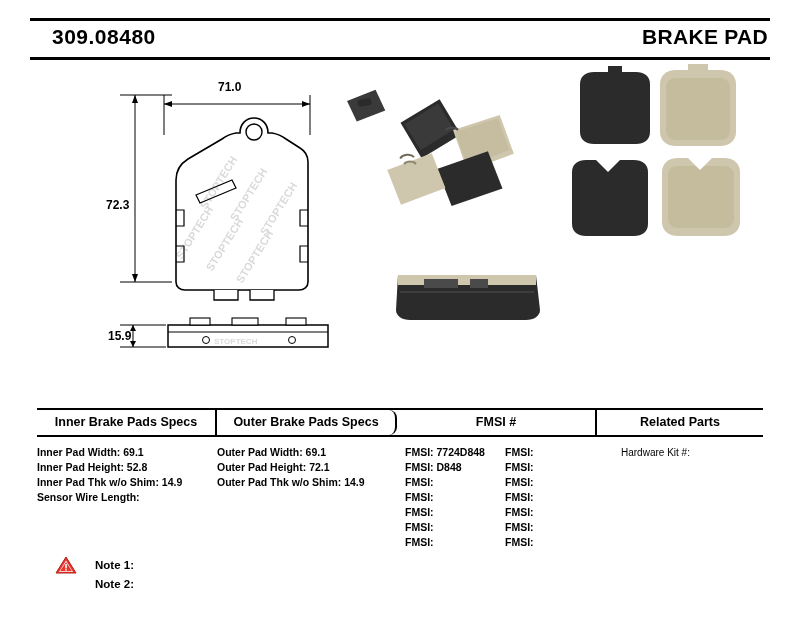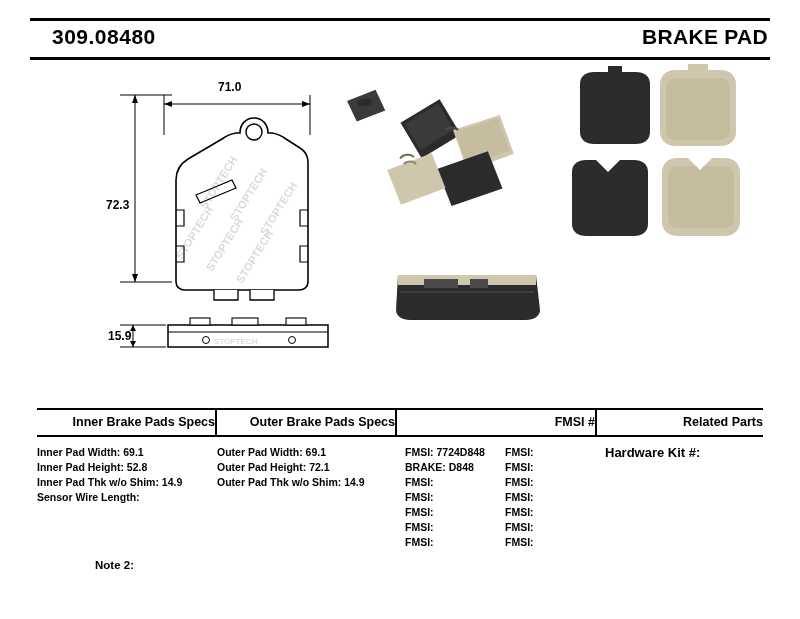--- a/index.html
+++ b/index.html
@@ -70,28 +70,28 @@
   }
   .specs-head {
     display: flex;
     border-top: 2px solid #000;
     border-bottom: 2px solid #000;
     height: 25px;
   }
   .specs-head > div {
     font-size: 12.5px;
     font-weight: bold;
-    text-align: right;
+    text-align: center;
     line-height: 25px;
     border-right: 2px solid #000;
     box-sizing: border-box;
   }
   .specs-head > div:last-child { border-right: none; }
   .col1 { width: 180px; }
-  .col2 { width: 180px; }
+  .col2 { width: 180px; border-radius: 8px; }
   .col3 { width: 200px; }
   .col4 { width: 166px; }
 
   .specs-body {
     display: flex;
     height: 120px;
   }
   .specs-body > div {
     box-sizing: border-box;
   }
@@ -120,24 +120,25 @@
     width: 100px;
   }
   .fmsi-line {
     font-size: 10.5px;
     font-weight: bold;
     line-height: 15px;
     padding-left: 8px;
     white-space: nowrap;
   }
   .related-line {
-    font-size: 13px;
-    font-weight: bold;
+    font-size: 10px;
+    font-weight: normal;
     line-height: 15px;
     white-space: nowrap;
+    margin-left: 16px;
   }
 
   
   .notes {
     position: absolute;
     left: 55px; top: 555px;
     width: 300px;
   }
   .note-row {
     display: flex;
@@ -344,21 +345,21 @@
       <div class="col2">
         <div class="spec-line">Outer Pad Width:  69.1</div>
         <div class="spec-line">Outer Pad Height:  72.1</div>
         <div class="spec-line">Outer Pad Thk w/o Shim:  14.9</div>
       </div>
 
       <div class="col3">
         <div class="fmsi-grid">
           <div class="fmsi-col">
             <div class="fmsi-line">FMSI:  7724D848</div>
-            <div class="fmsi-line">BRAKE:  D848</div>
+            <div class="fmsi-line">FMSI:  D848</div>
             <div class="fmsi-line">FMSI:</div>
             <div class="fmsi-line">FMSI:</div>
             <div class="fmsi-line">FMSI:</div>
             <div class="fmsi-line">FMSI:</div>
             <div class="fmsi-line">FMSI:</div>
           </div>
           <div class="fmsi-col">
             <div class="fmsi-line">FMSI:</div>
             <div class="fmsi-line">FMSI:</div>
             <div class="fmsi-line">FMSI:</div>
@@ -371,18 +372,30 @@
       </div>
 
       <div class="col4">
         <div class="related-line">Hardware Kit #:</div>
       </div>
 
     </div>
   </div>
 
   <div class="notes">
+    <div class="note-row" style="position:relative;">
+      <span class="warn-icon">
+        <svg width="22" height="18" viewBox="0 0 22 18" xmlns="http://www.w3.org/2000/svg">
+          <path d="M11,1 L21,17 L1,17 Z" fill="#e8342a" stroke="#b02018" stroke-width="1"></path>
+          <path d="M11,4.5 L18,16 L4,16 Z" fill="#ffffff"></path>
+          <path d="M11,6 L17,15.2 L5,15.2 Z" fill="#e8342a"></path>
+          <rect x="10.2" y="8" width="1.6" height="4.4" fill="#ffffff"></rect>
+          <rect x="10.2" y="13.1" width="1.6" height="1.5" fill="#ffffff"></rect>
+        </svg>
+      </span>
+      <span class="note-text">Note 1:</span>
+    </div>
     <div class="note-row">
       <span class="note-text">Note 2:</span>
     </div>
   </div>
 
 </div>
 
 </body></html>

